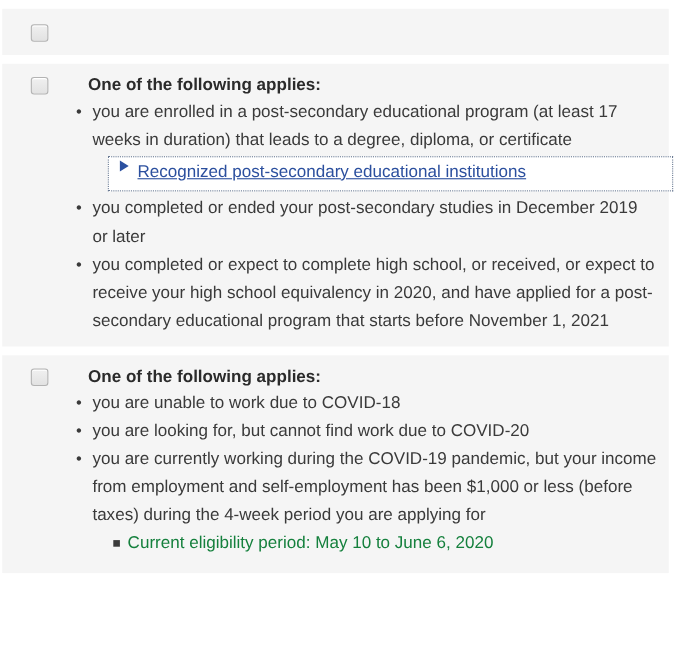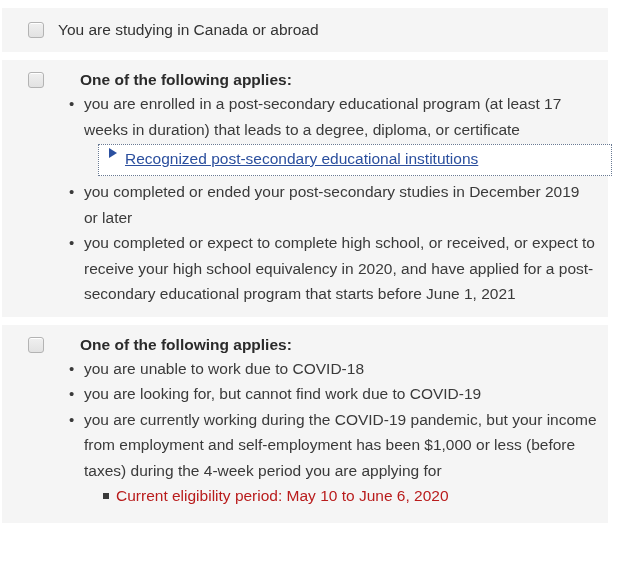--- a/index.html
+++ b/index.html
@@ -109,21 +109,21 @@
   ul.sub-list {
     list-style: none;
     margin: 0;
     padding: 0;
   }
   ul.sub-list > li {
     position: relative;
     padding: 0 0 0 32px;
     font-size: 15.5px;
     line-height: 25.5px;
-    color: #b91c1c;
+    color: #15803d;
   }
   ul.sub-list > li::before {
     content: "";
     position: absolute;
     left: 19px;
     top: 10px;
     width: 6px;
     height: 6px;
     background: #3a3a3a;
   }
@@ -169,21 +169,20 @@
   }
 </style>
 </head>
 <body>
 
 <div class="page">
 
   <section class="panel panel--first">
     <div class="crit-head">
       <span class="chk"></span>
-      <span class="crit-title crit-title--plain">You are studying in Canada or abroad</span>
     </div>
   </section>
 
   <section class="panel panel--second">
     <div class="crit-head">
       <span class="chk"></span>
       <span class="crit-title crit-title--bold">One of the following applies:</span>
     </div>
 
     <ul class="crit-list">
@@ -198,38 +197,38 @@
             </div>
           </div>
         </div>
       </li>
 
       <li>
         <span class="li-text li-text--narrow">you completed or ended your post-secondary studies in December 2019 or later</span>
       </li>
 
       <li>
-        <span class="li-text">you completed or expect to complete high school, or received, or expect to receive your high school equivalency in 2020, and have applied for a post-secondary educational program that starts before June 1, 2021</span>
+        <span class="li-text">you completed or expect to complete high school, or received, or expect to receive your high school equivalency in 2020, and have applied for a post-secondary educational program that starts before November 1, 2021</span>
       </li>
     </ul>
   </section>
 
   <section class="panel panel--third">
     <div class="crit-head">
       <span class="chk"></span>
       <span class="crit-title crit-title--bold">One of the following applies:</span>
     </div>
 
     <ul class="crit-list">
       <li>
         <span class="li-text">you are unable to work due to COVID-18</span>
       </li>
 
       <li>
-        <span class="li-text">you are looking for, but cannot find work due to COVID-19</span>
+        <span class="li-text">you are looking for, but cannot find work due to COVID-20</span>
       </li>
 
       <li>
         <span class="li-text">you are currently working during the COVID-19 pandemic, but your income from employment and self-employment has been $1,000 or less (before taxes) during the 4-week period you are applying for</span>
 
         <ul class="sub-list">
           <li>
             <span>Current eligibility period: May 10 to June 6, 2020</span>
           </li>
         </ul>

